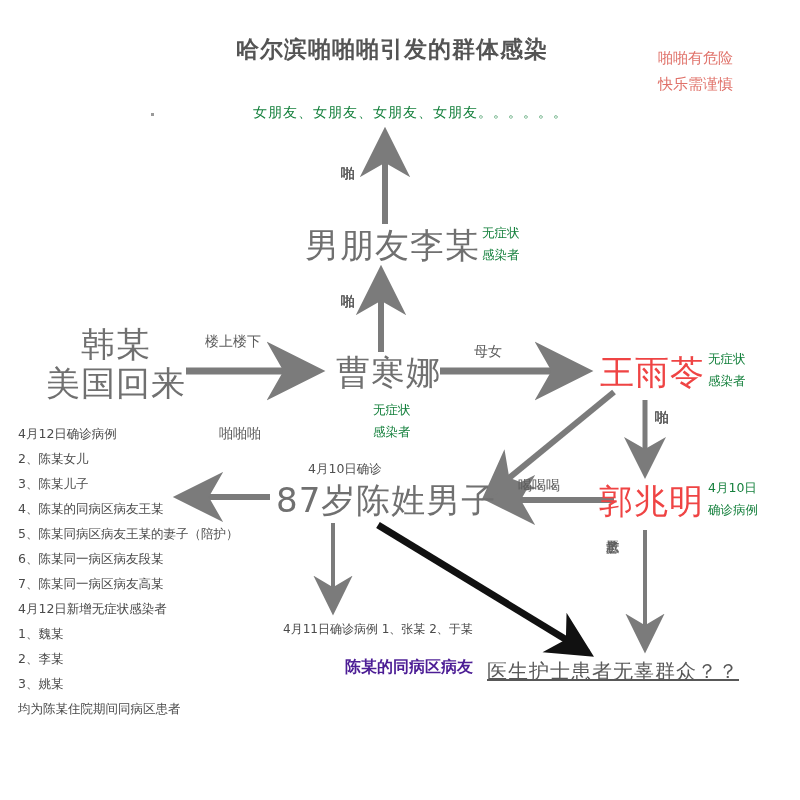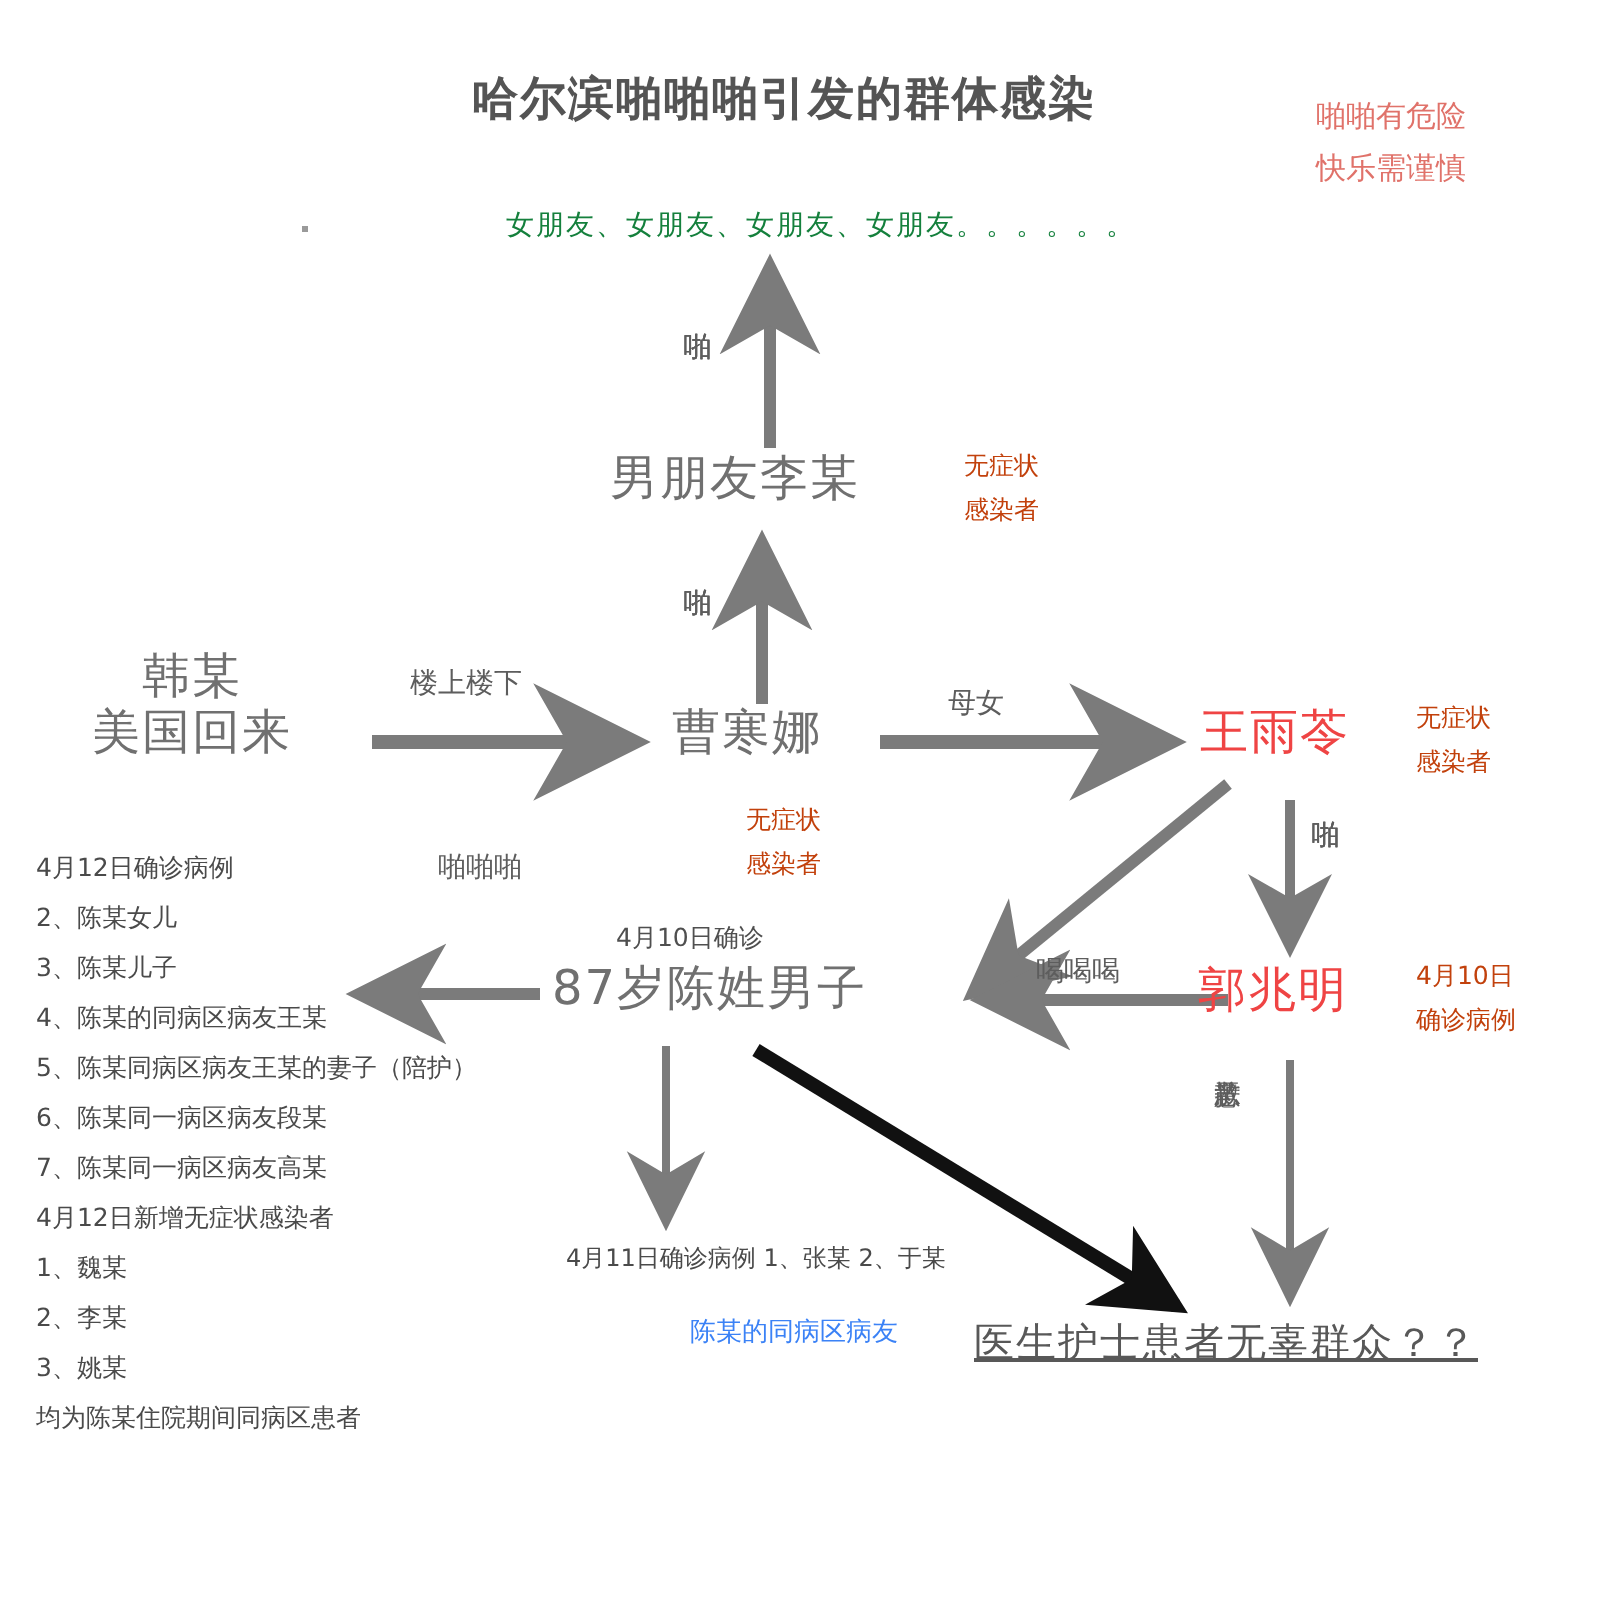--- a/index.html
+++ b/index.html
@@ -24,21 +24,21 @@
     width: 800px;
     height: 800px;
     pointer-events: none;
   }
   .node {
     position: absolute;
     white-space: nowrap;
     color: #6b6b6b;
   }
   .big-node {
-    font-size: 24px;
+    font-size: 34px;
     line-height: 1.15;
     color: #707070;
     letter-spacing: 1px;
   }
   .big-node.dark {
     color: #ef4444;
   }
   .title {
     position: absolute;
     font-size: 23px;
@@ -57,21 +57,21 @@
   .girlfriends {
     position: absolute;
     font-size: 14px;
     color: #15803d;
     white-space: nowrap;
     letter-spacing: 1px;
   }
   .tag {
     position: absolute;
     font-size: 12.5px;
-    color: #c2410c;
+    color: #15803d;
     line-height: 1.75;
     white-space: nowrap;
   }
   .edge-label {
     position: absolute;
     font-size: 14px;
     color: #5d5d5d;
     white-space: nowrap;
   }
   .edge-label.vertical {
@@ -95,23 +95,24 @@
   }
   .small-list {
     position: absolute;
     font-size: 12px;
     color: #4a4a4a;
     line-height: 1.95;
     white-space: nowrap;
   }
   .note {
     position: absolute;
-    font-size: 13px;
-    color: #3b82f6;
-    white-space: nowrap;
+    font-size: 16px;
+    color: #4c1d95;
+    white-space: nowrap;
+    font-weight: bold;
   }
   .outcome {
     position: absolute;
     font-size: 20px;
     color: #585858;
     letter-spacing: 1px;
     white-space: nowrap;
   }
   .date-label {
     position: absolute;

